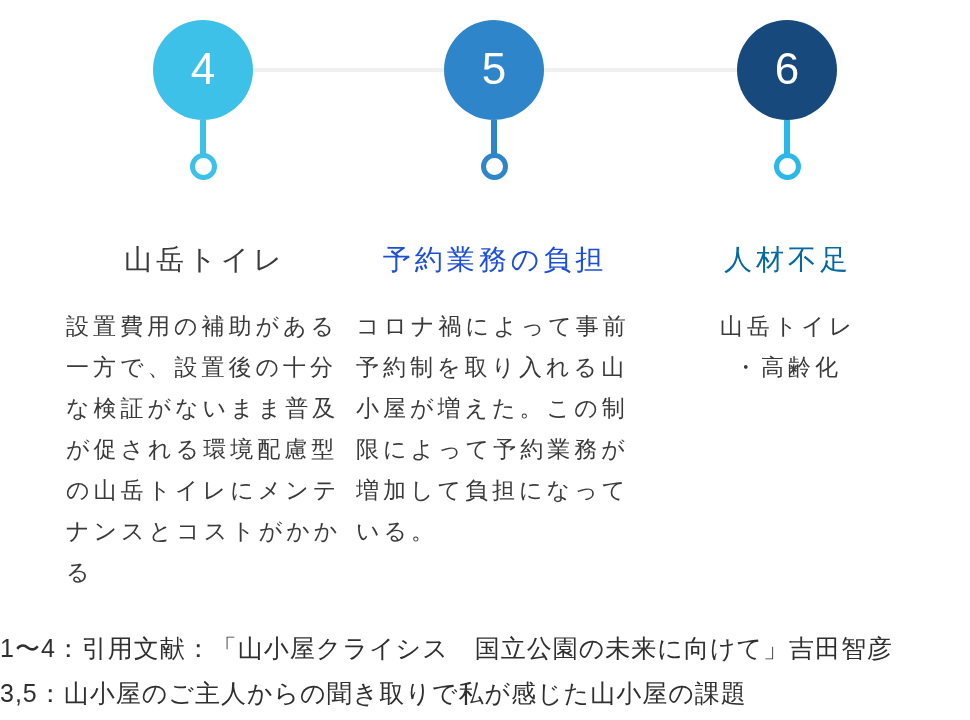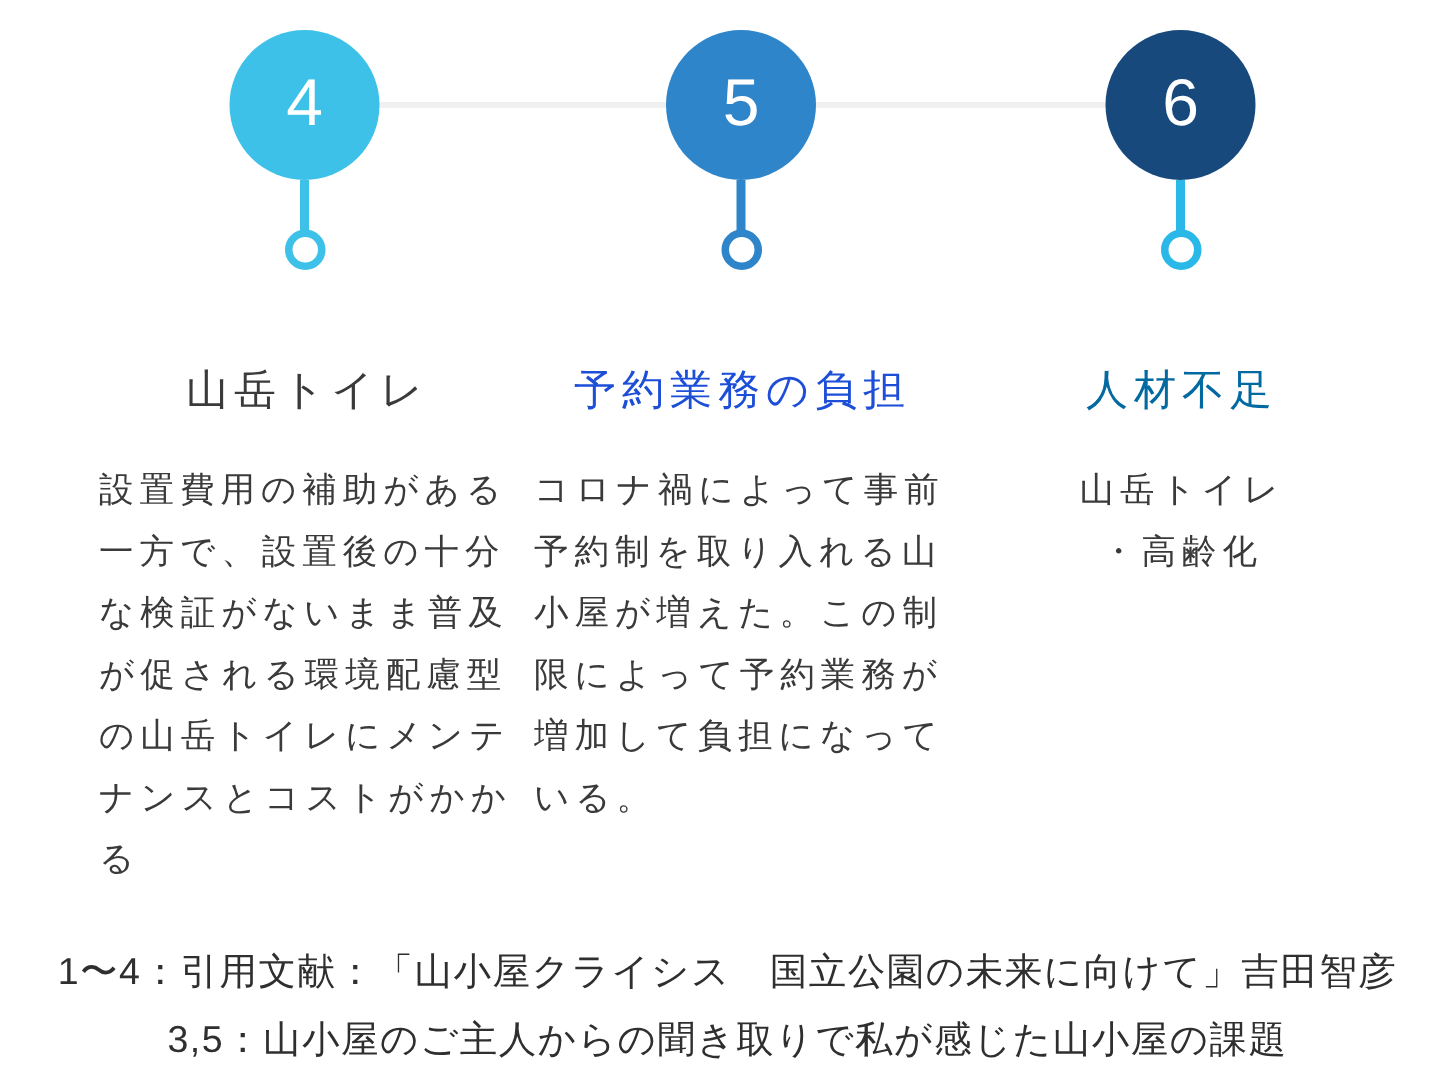--- a/index.html
+++ b/index.html
@@ -49,21 +49,21 @@
   .col-body {
     margin-top: 26px; font-size: 23px; letter-spacing: 4px;
     line-height: 41px; color: #3a3a3a; text-align: left;
     white-space: pre-line; word-break: break-all;
   }
   .col.c3 .col-body { text-align: center; }
 
   
   .footer {
     position: absolute; top: 626px; left: 0; width: 970px;
-    text-align: center; color: #2f2f2f; font-size: 25px;
+    text-align: left; color: #2f2f2f; font-size: 25px;
     line-height: 45px; letter-spacing: 1px;
   }
 </style>
 </head>
 <body>
 
 <div class="canvas">
 
   <div class="connector" style="background-color: rgb(240, 240, 240);"></div>
 

